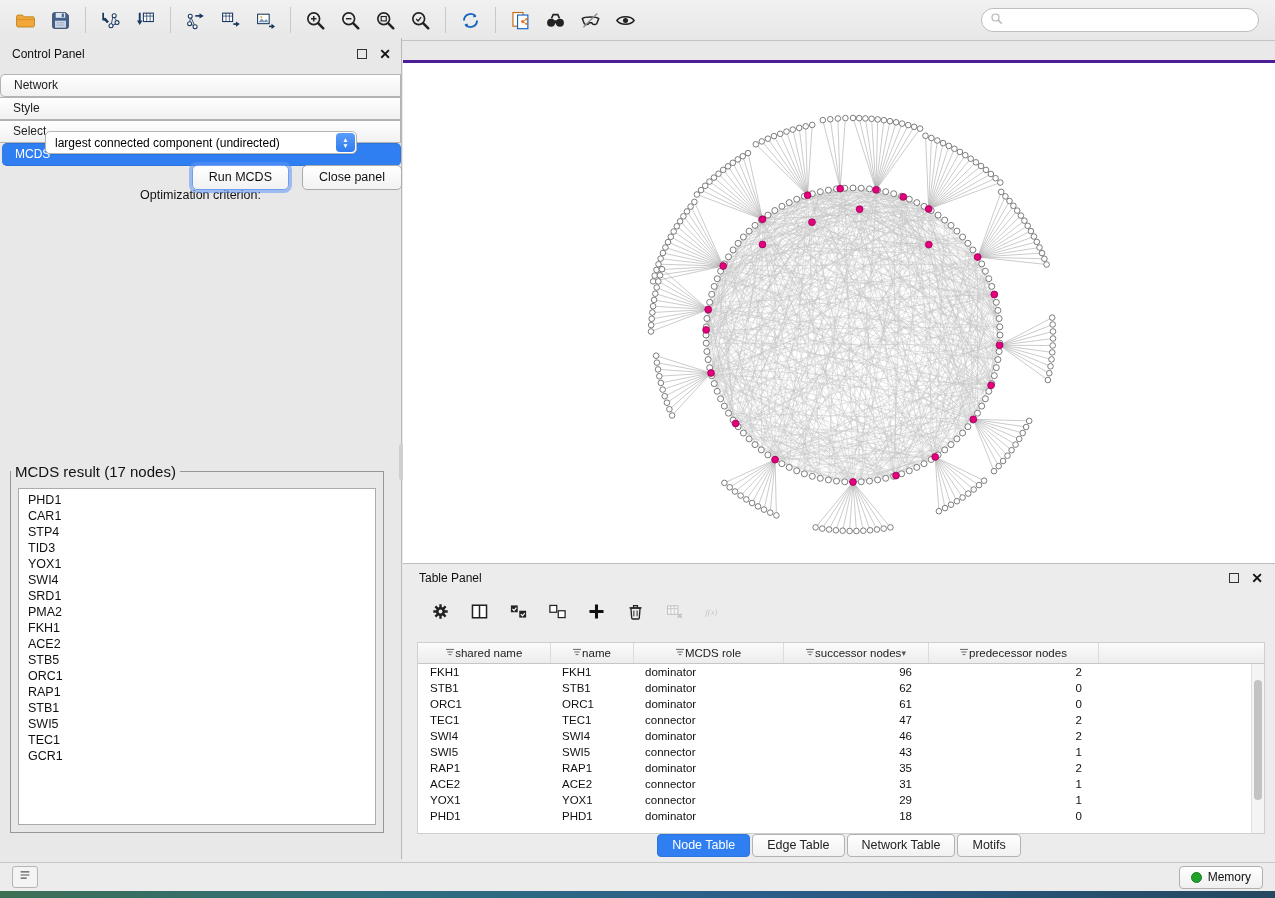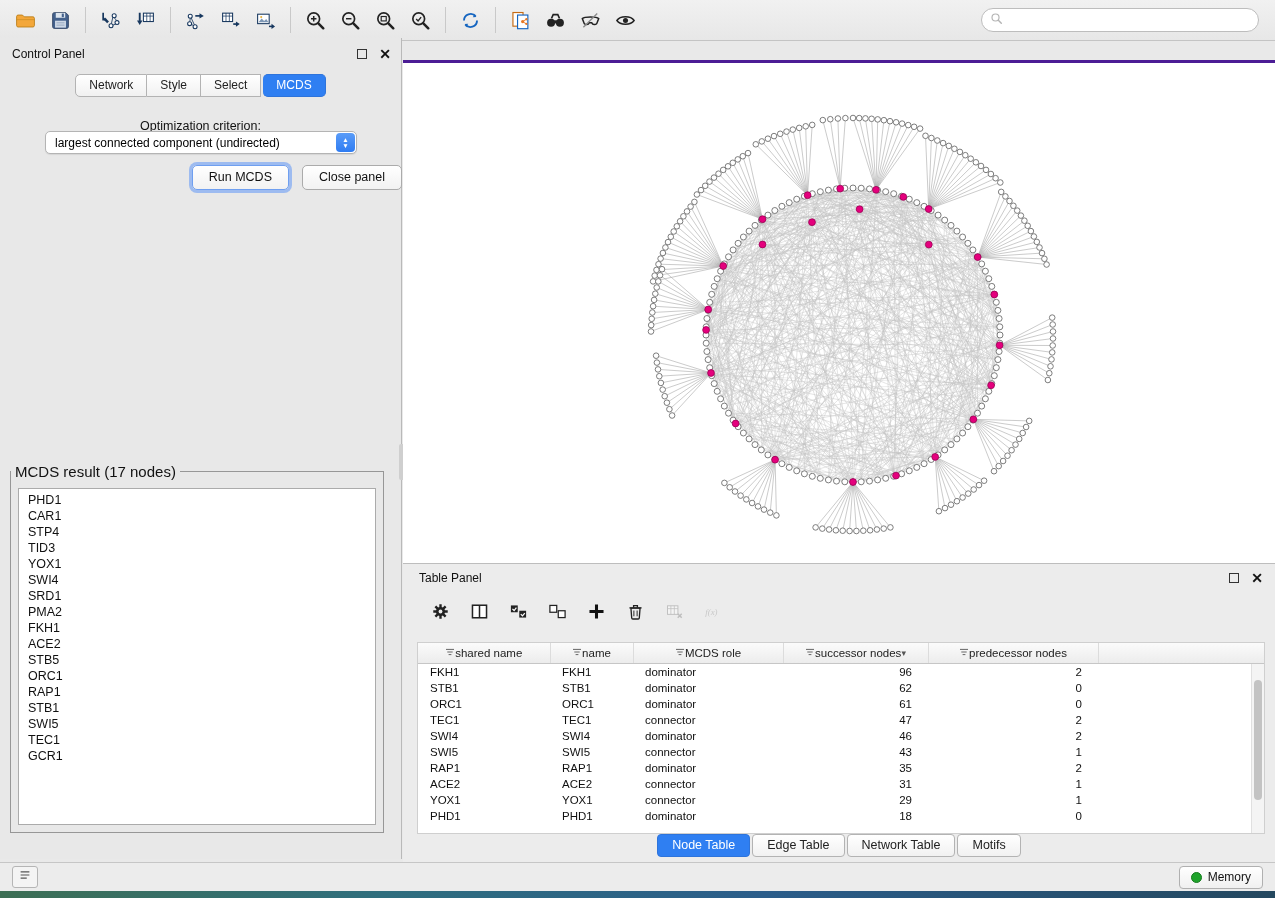--- a/index.html
+++ b/index.html
@@ -11,21 +11,21 @@
   .tb-sep{width:1px;height:26px;background:#c9c9c9;margin:0 7px;}
   .search-wrap{position:absolute;right:16px;top:8px;width:278px;height:24px;background:#fff;border:1px solid #bdbdbd;border-radius:12px;display:flex;align-items:center;padding-left:8px;box-sizing:border-box;}
   .search-wrap svg{width:13px;height:13px;opacity:.55;}
   .search-input{border:none;outline:none;flex:1;height:18px;font-size:12px;background:transparent;font-family:"Liberation Sans",sans-serif;}
   
   .control-panel{position:absolute;left:0;top:38px;width:402px;height:821px;background:#e8e8e8;border-right:1px solid #b9b9b9;box-sizing:border-box;}
   .panel-head{height:24px;display:flex;align-items:center;padding:4px 10px 0 12px;font-size:12px;color:#111;}
   .panel-head .spacer{flex:1;}
   .float-ico{width:8px;height:8px;border:1.5px solid #333;display:inline-block;margin-right:12px;cursor:pointer;}
   .close-ico{font-size:14px;font-weight:bold;color:#111;cursor:pointer;line-height:10px;}
-  .ctabs{display:flex;justify-content:center;margin-top:8px;}
+  .ctabs{display:flex;justify-content:center;margin-top:8px;flex-direction:column;}
   .ctab{font-size:12px;padding:3px 13px 4px;background:linear-gradient(#fff,#f1f1f1);border:1px solid #b3b3b3;border-left:none;color:#222;cursor:pointer;}
   .ctab:first-child{border-left:1px solid #b3b3b3;border-radius:5px 0 0 5px;}
   .ctab.active{background:#2f7ff2;color:#fff;border-color:#2e74db;border-radius:5px;margin-left:2px;}
   .opt-label{margin-top:22px;text-align:center;font-size:12.5px;color:#111;}
   .mac-select{position:absolute;left:45px;top:93px;width:312px;height:23px;background:#fff;border:1px solid #b4b4b4;border-radius:5px;font-size:12px;display:flex;align-items:center;padding-left:9px;box-sizing:border-box;cursor:pointer;box-shadow:0 1px 1px rgba(0,0,0,.08);}
   .mac-stepper{position:absolute;right:1px;top:1px;bottom:1px;width:19px;background:linear-gradient(#5a9cf8,#2f7cf2);border-radius:4px;display:flex;flex-direction:column;align-items:center;justify-content:center;color:#fff;font-size:6.5px;line-height:6px;}
   .btn-row{position:absolute;left:0;top:127px;width:402px;display:flex;justify-content:flex-end;gap:13px;}
   .cbtn{font-size:12.5px;padding:4px 16px 5px;background:linear-gradient(#fff,#f2f2f2);border:1px solid #ababab;border-radius:5px;color:#111;cursor:pointer;font-family:"Liberation Sans",sans-serif;}
   .cbtn.focused{border:1px solid #6f9ff0;box-shadow:0 0 0 3px rgba(95,150,246,.55);}
   .mcds-box{position:absolute;left:10px;top:425px;width:374px;height:370px;border:1px solid #979797;margin:0;padding:0;box-sizing:border-box;}

